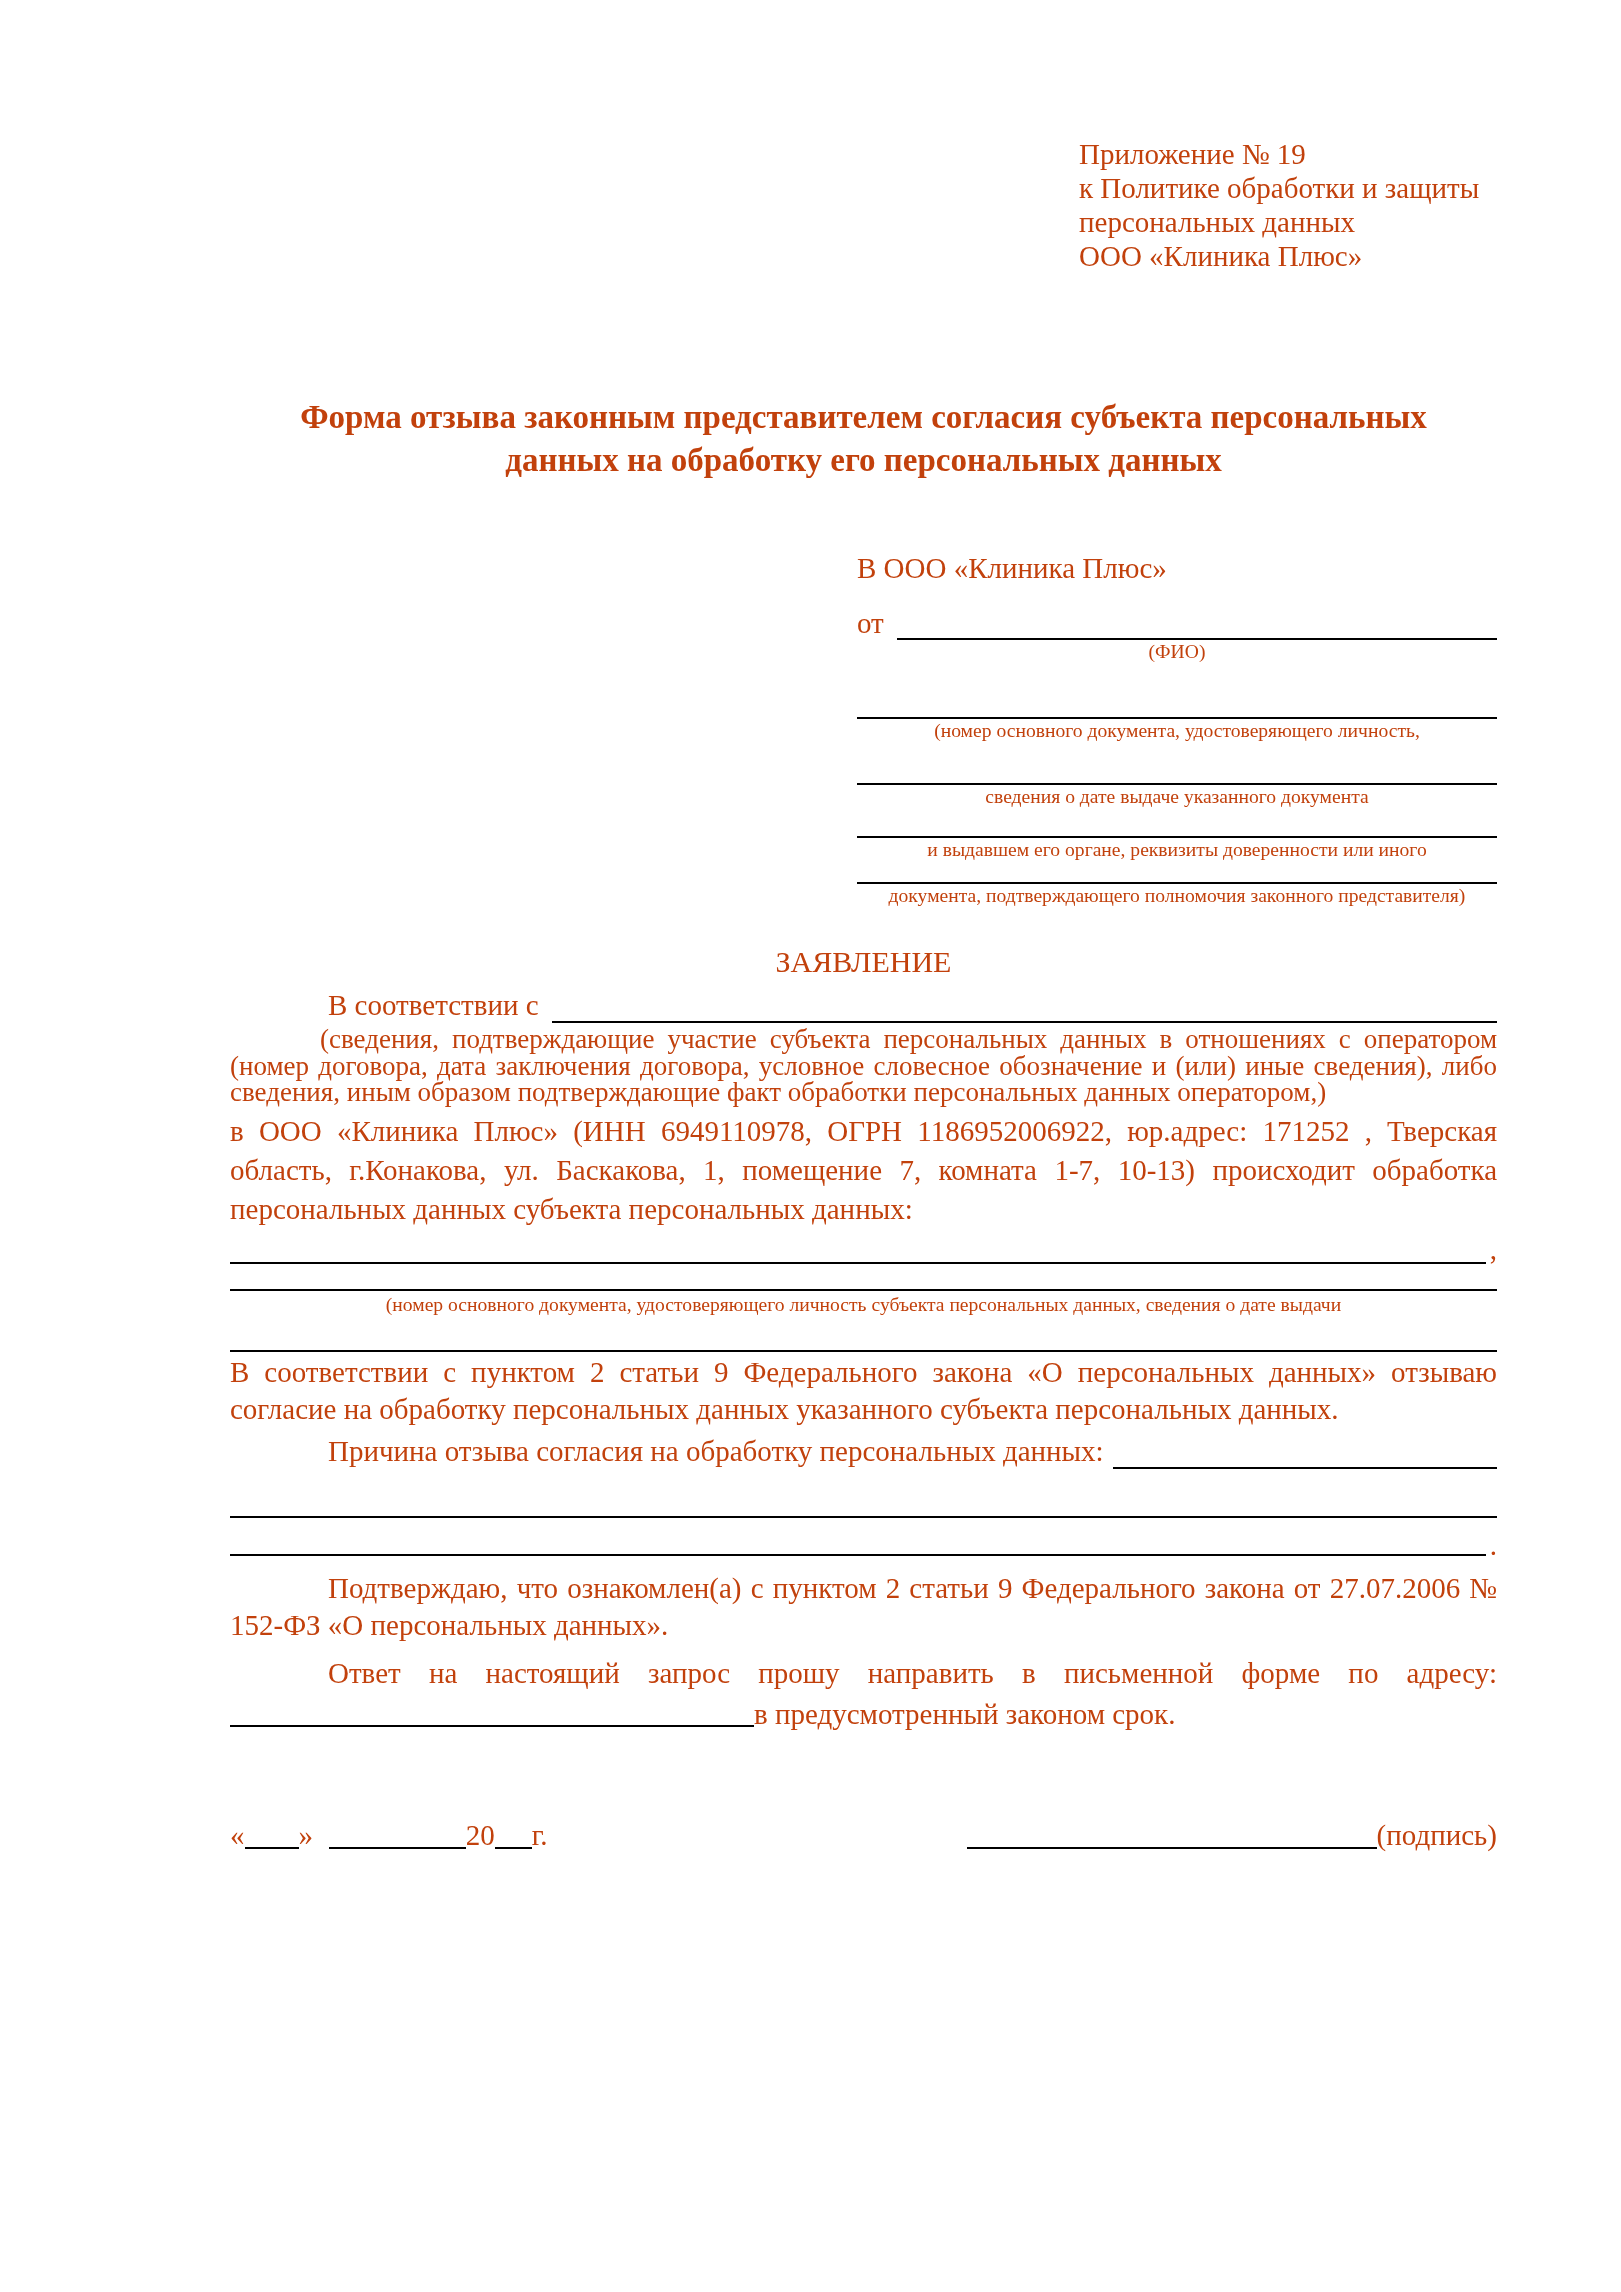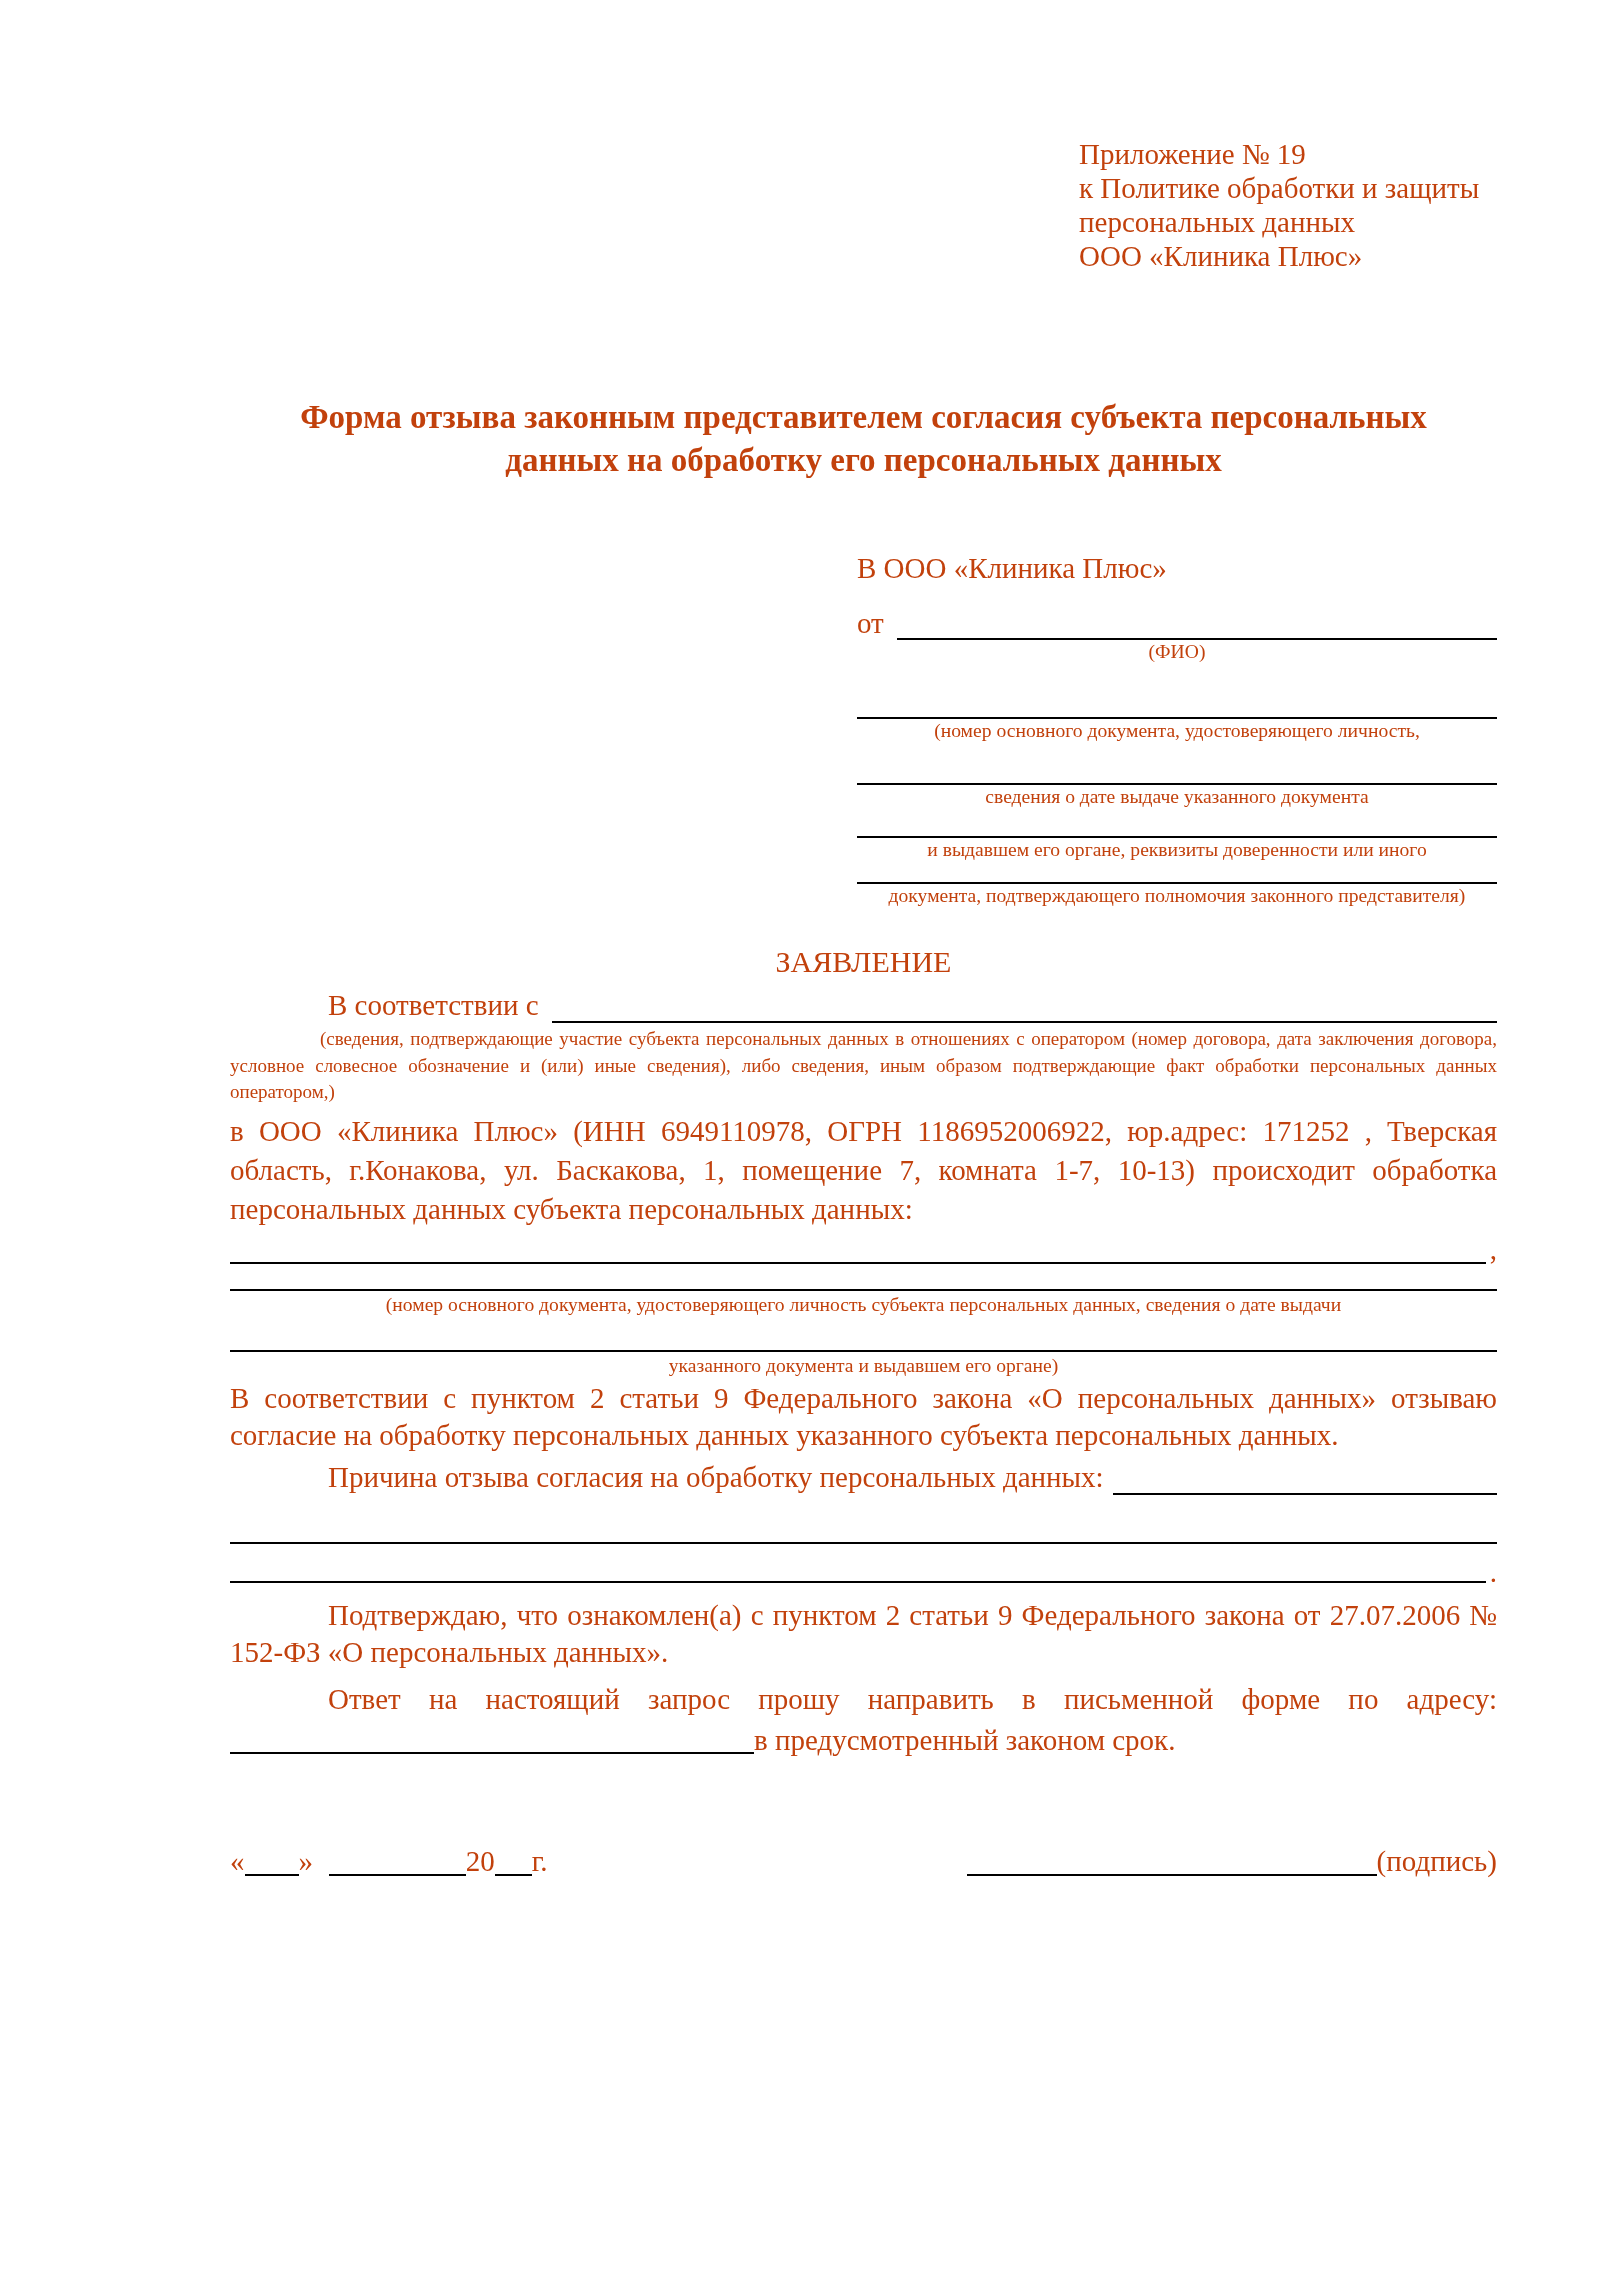--- a/index.html
+++ b/index.html
@@ -75,21 +75,21 @@
     line-height: 33px;
   }
   .accordance-row {
     margin-top: 3.9px;
     height: 41px;
     padding-left: 98px;
   }
   .accordance-label { padding-right: 13.7px; line-height: 35px; }
   .small-note {
     margin-top: 2.9px;
-    font-size: 19px;
+    font-size: 27px;
     line-height: 26.5px;
     text-align: justify;
     text-indent: 90px;
   }
   .para {
     text-align: justify;
     line-height: 39px;
   }
   .para-operator { margin-top: 5.9px; }
   .fio-line-row { margin-top: 5.9px; height: 29px; }
@@ -194,21 +194,20 @@
 
     <div class="flex-row fio-line-row">
       <span class="fill-line"></span>
       <span class="trail-punct">,</span>
     </div>
 
     <div class="blank-rule subject-line-1"></div>
     <div class="caption subject-caption">(номер основного документа, удостоверяющего личность субъекта персональных данных, сведения о дате выдачи</div>
 
     <div class="blank-rule subject-line-2"></div>
-    <div class="caption subject-caption">указанного документа и выдавшем его органе)</div>
 
     <div class="para para-withdrawal">В соответствии с пунктом 2 статьи 9 Федерального закона «О персональных данных» отзываю согласие на обработку персональных данных указанного субъекта персональных данных.</div>
 
     <div class="flex-row reason-row">
       <span class="reason-label">Причина отзыва согласия на обработку персональных данных:</span>
       <span class="fill-line"></span>
     </div>
 
     <div class="blank-rule reason-line-full"></div>
 

